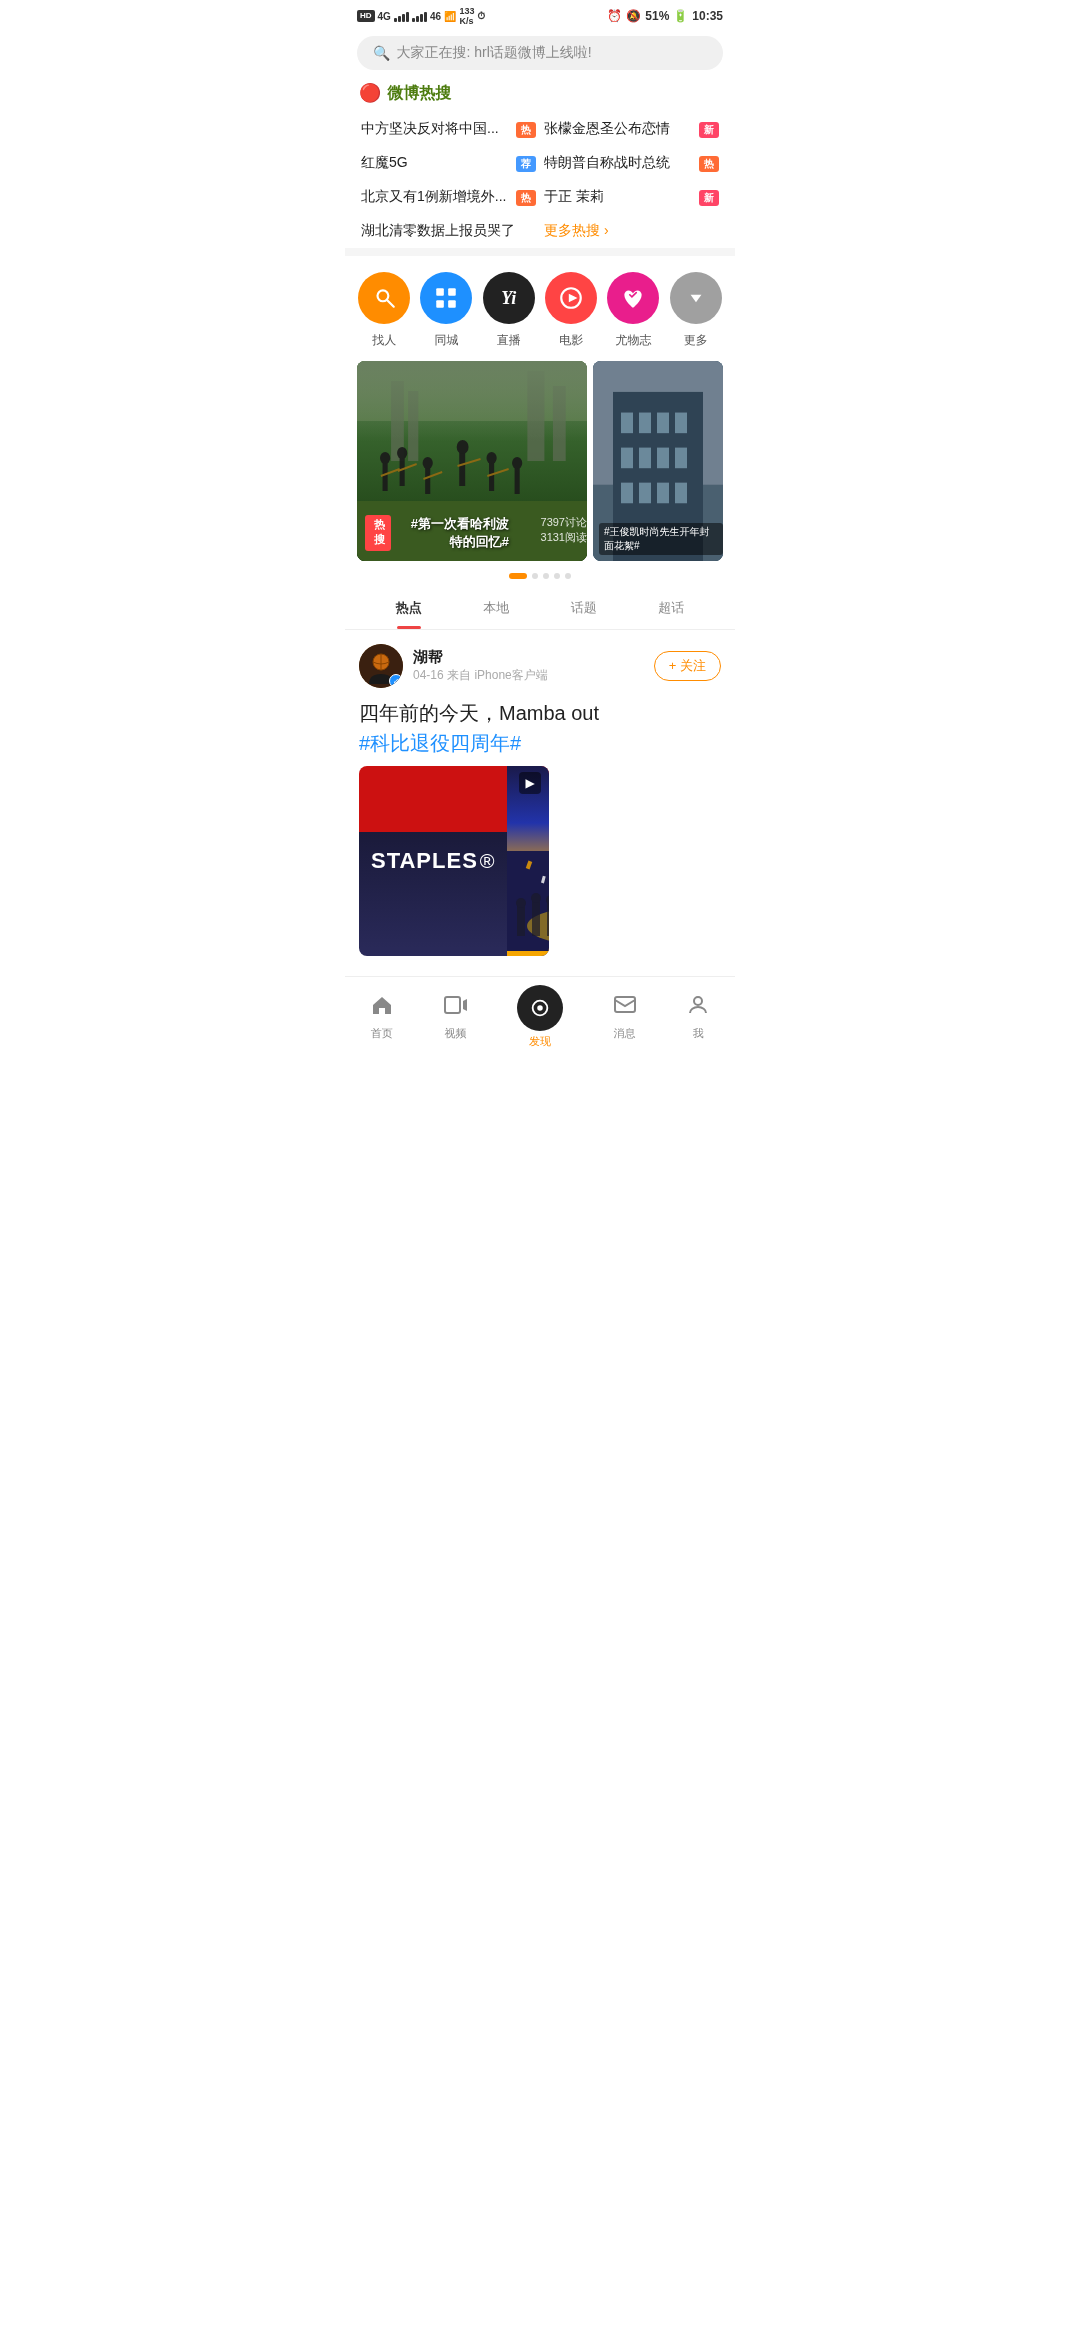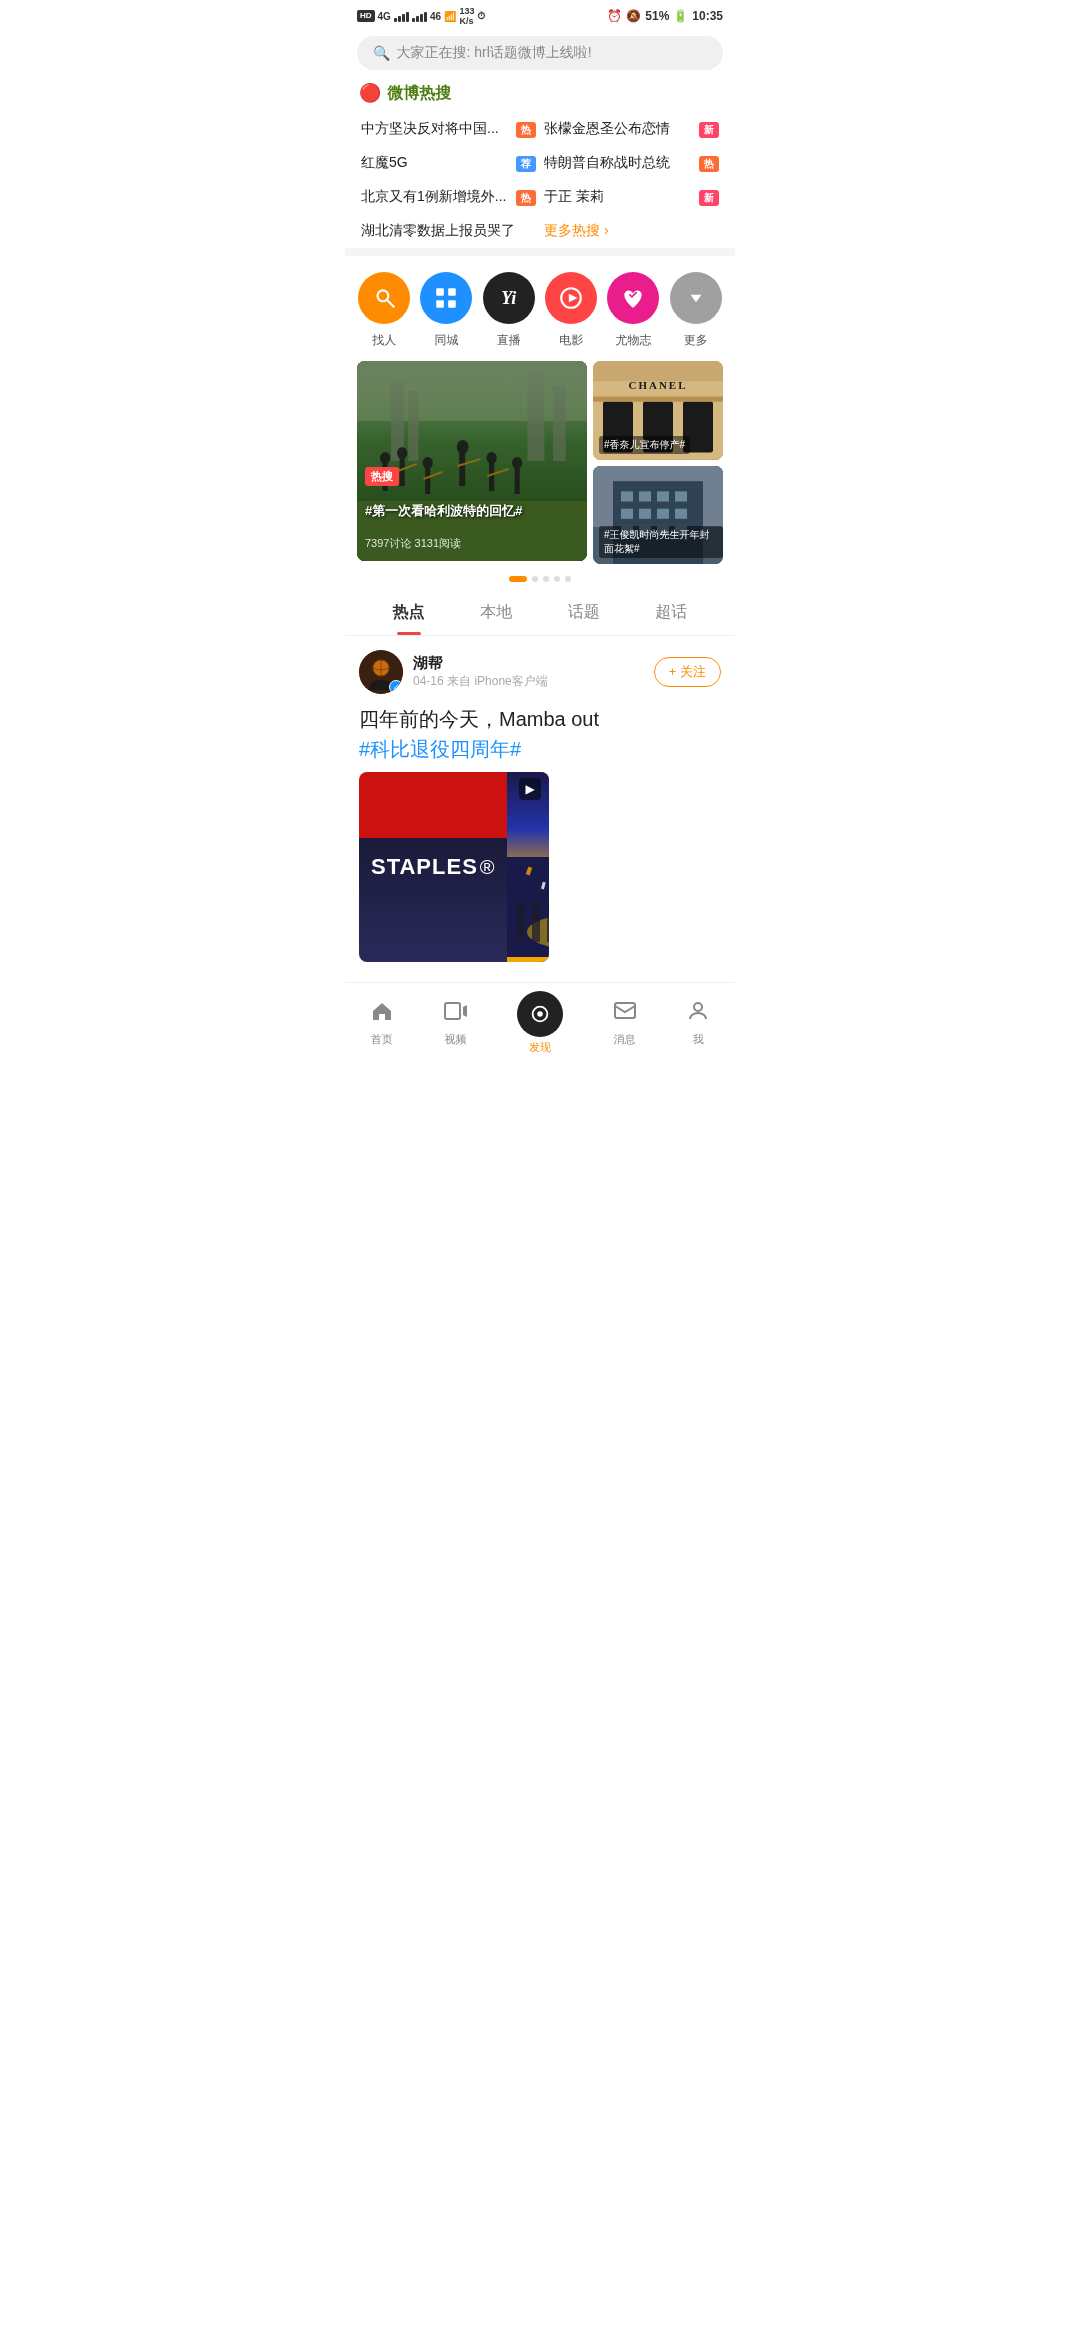--- a/index.html
+++ b/index.html
@@ -170,22 +170,23 @@
       top: 0; left: 0; right: 0;
       height: 40%;
       background: linear-gradient(180deg, #6a8060 0%, transparent 100%);
     }
 
     .banner-tag {
       position: absolute;
       bottom: 10px;
       left: 8px;
       display: flex;
-      flex-direction: column;
+      flex-direction: row;
       gap: 16px;
+      text-align: right;
     }
     .hot-tag {
       background: #ff4444;
       color: #fff;
       font-size: 11px;
       padding: 2px 6px;
       border-radius: 3px;
       font-weight: 600;
       display: inline-block;
       width: fit-content;
@@ -256,21 +257,21 @@
     
     .tabs-section {
       display: flex;
       border-bottom: 1px solid #eee;
       padding: 0 20px;
     }
     .tab {
       flex: 1;
       text-align: center;
       padding: 12px 0;
-      font-size: 16px;
+      font-size: 13px;
       color: #888;
       position: relative;
     }
     .tab.active {
       color: #333;
       font-weight: 700;
     }
     .tab.active::after {
       content: '';
       position: absolute;
@@ -607,38 +608,20 @@
         <line x1="153" y1="115" x2="178" y2="108" stroke="#8B6914" stroke-width="2"></line>
       </svg>
     </div>
     <div class="banner-tag">
       <span class="hot-tag">热搜</span>
       <span class="banner-caption">#第一次看哈利波特的回忆#</span>
       <span class="banner-stats">7397讨论 3131阅读</span>
     </div>
   </div>
   <div class="banner-side">
-    <div class="banner-side-top">
-      <div class="chanel-scene">
-
-        <svg width="100%" height="100%" viewBox="0 0 130 97" preserveAspectRatio="none">
-          <rect width="130" height="97" fill="#c8a870"></rect>
-          <rect x="0" y="20" width="130" height="77" fill="#d4b880"></rect>
-
-          <rect x="10" y="40" width="30" height="50" fill="#1a1a1a" rx="2"></rect>
-          <rect x="50" y="40" width="30" height="50" fill="#1a1a1a" rx="2"></rect>
-          <rect x="90" y="40" width="30" height="50" fill="#1a1a1a" rx="2"></rect>
-
-          <rect x="0" y="35" width="130" height="5" fill="#b89050"></rect>
-
-          <text x="65" y="28" text-anchor="middle" font-family="Georgia,serif" font-size="11" font-weight="700" fill="#1a1a1a" letter-spacing="2">CHANEL</text>
-        </svg>
-      </div>
-      <div class="chanel-overlay-tag">#香奈儿宣布停产#</div>
-    </div>
     <div class="banner-side-bottom">
       <div class="building-scene">
         <svg width="100%" height="100%" viewBox="0 0 130 97" preserveAspectRatio="none">
           <rect width="130" height="97" fill="#4a6070"></rect>
 
           <rect width="130" height="60" fill="#708090"></rect>
 
           <rect x="20" y="15" width="90" height="82" fill="#2a3a4a"></rect>
 
           <g fill="#8aaabb" opacity="0.7">

